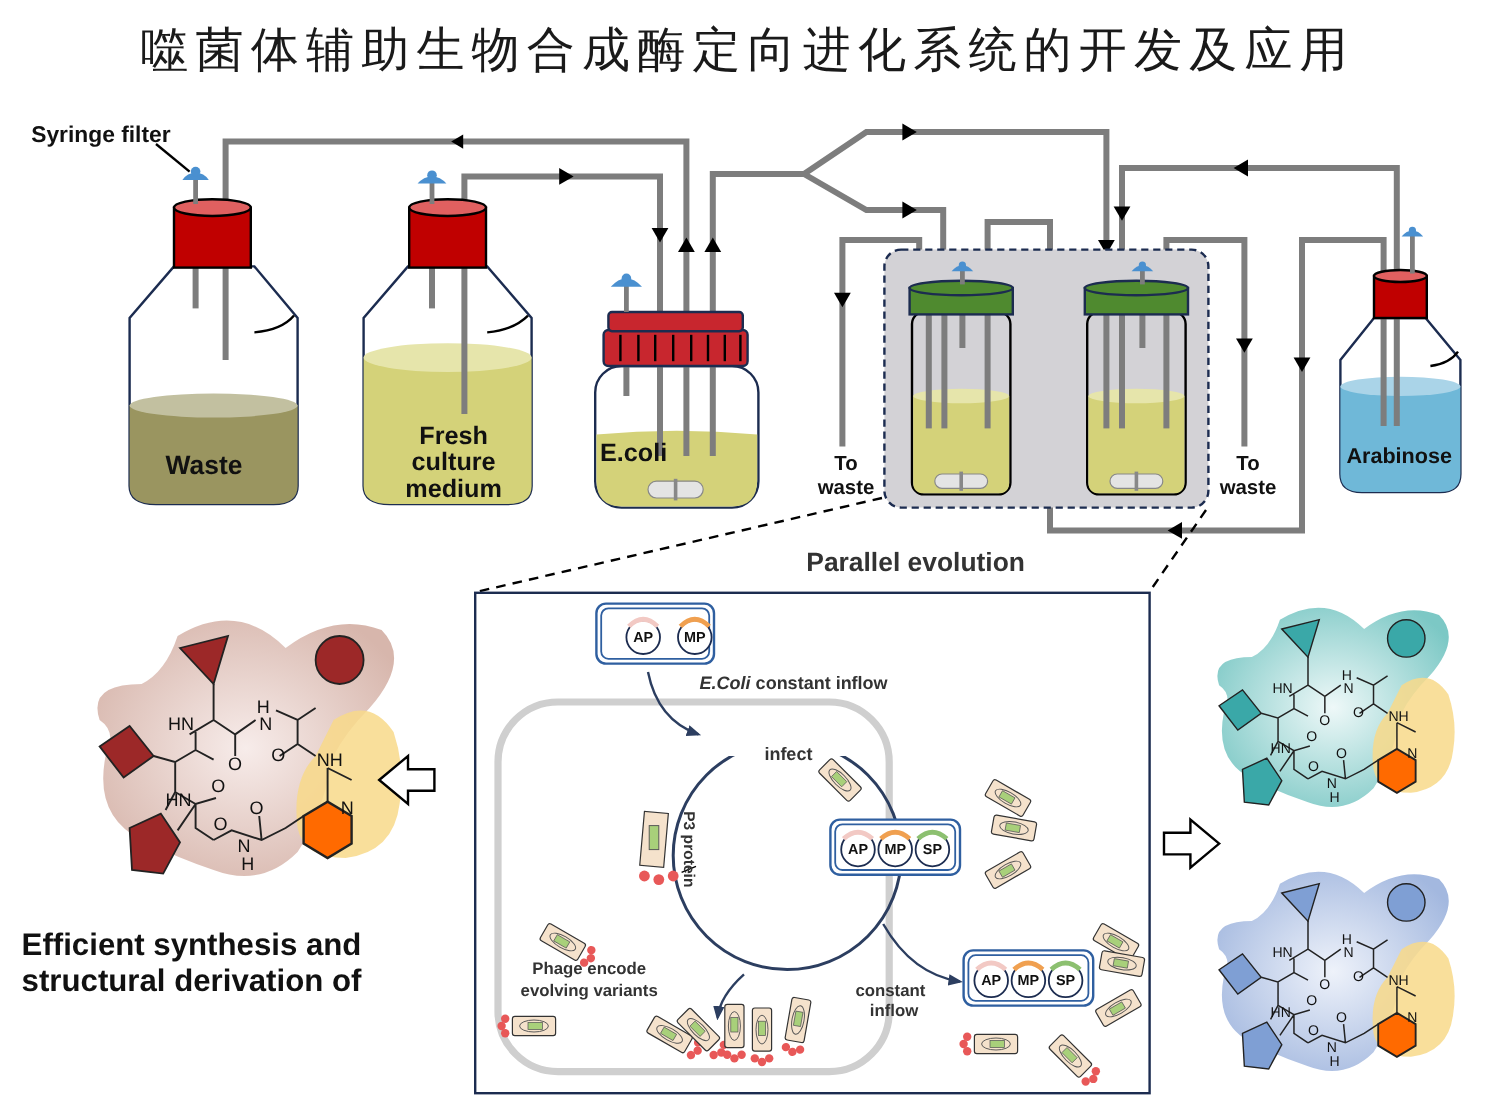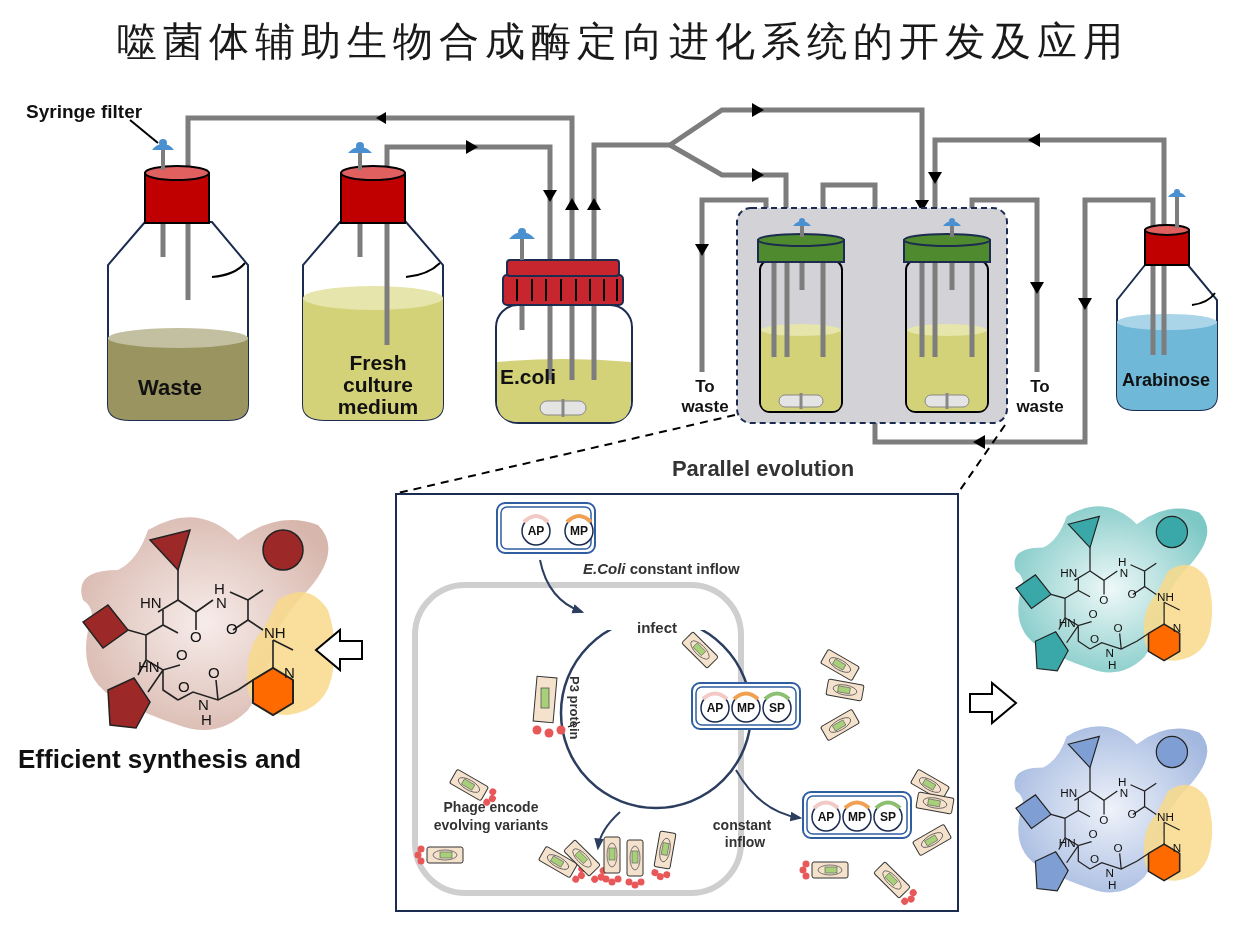--- a/index.html
+++ b/index.html
@@ -5,21 +5,21 @@
   html, body { margin: 0; padding: 0; background: #ffffff; }
   body { width: 1246px; height: 933px; position: relative; overflow: hidden; font-family: "Liberation Sans", sans-serif; }
   #title {
     position: absolute; left: 0; top: 14px; width: 1246px; text-align: center;
     font-family: "DejaVu Serif", serif; font-size: 40px; letter-spacing: 6px; color: #1a1a1a;
   }
   svg#main { position: absolute; left: 0; top: 0; }
   .lbl { font-family: "Liberation Sans", sans-serif; font-weight: bold; fill: #111; }
   .lbl-gray { font-family: "Liberation Sans", sans-serif; font-weight: bold; fill: #333; }
   .caption {
-    position: absolute; left: 18px; top: 744px; width: 380px;
+    position: absolute; left: 18px; top: 772px; width: 380px;
     font-family: "Liberation Sans", sans-serif; font-weight: bold; font-size: 26px; line-height: 30px; color: #111;
   }
   .caption i { font-style: italic; }
   .tube { stroke: #7d7d7d; stroke-width: 5; fill: none; }
   .chem { font-family: "Liberation Sans", sans-serif; font-size: 15px; fill: #111; }
   .plas { font-family: "Liberation Sans", sans-serif; font-weight: bold; font-size: 12px; fill: #111; }
 </style>
 </head>
 <body>
 
@@ -450,13 +450,14 @@
       <text x="136" y="94" class="chem">H</text>
       <text x="138" y="108" class="chem">N</text>
     </g>
 
   <path d="M316,650 l24,-20 v11 h22 v18 h-22 v11 z" fill="#fff" stroke="#000" stroke-width="2"></path>
   <path d="M1016,703 l-24,-20 v11 h-22 v18 h22 v11 z" fill="#fff" stroke="#000" stroke-width="2"></path>
 </svg>
 
 <div class="caption">
   <div>Efficient synthesis and</div>
+  <div>structural derivation of</div>
 </div>
 
 </body></html>

